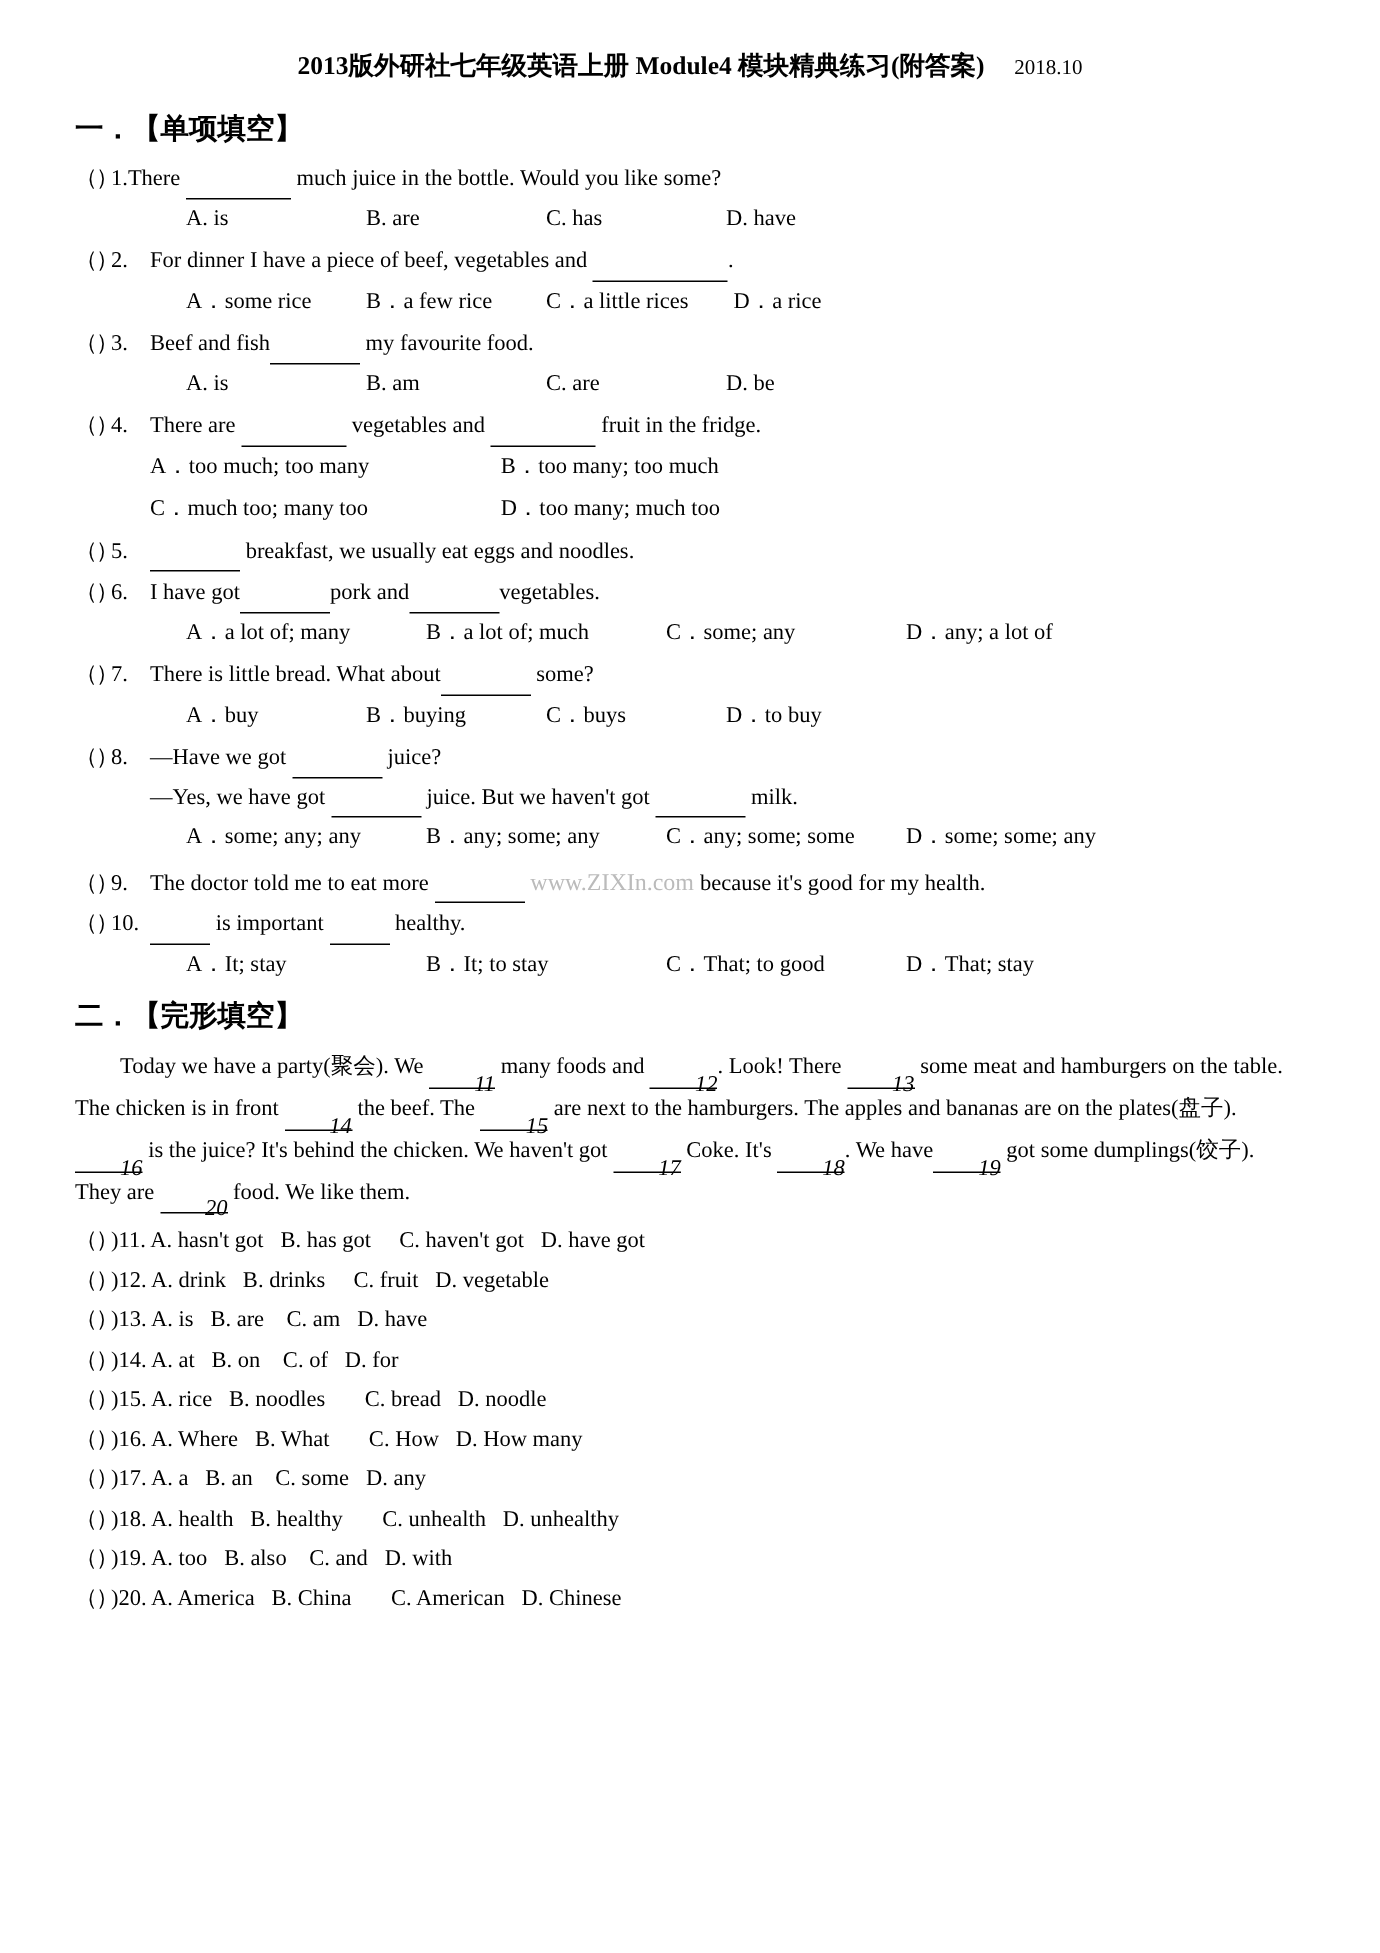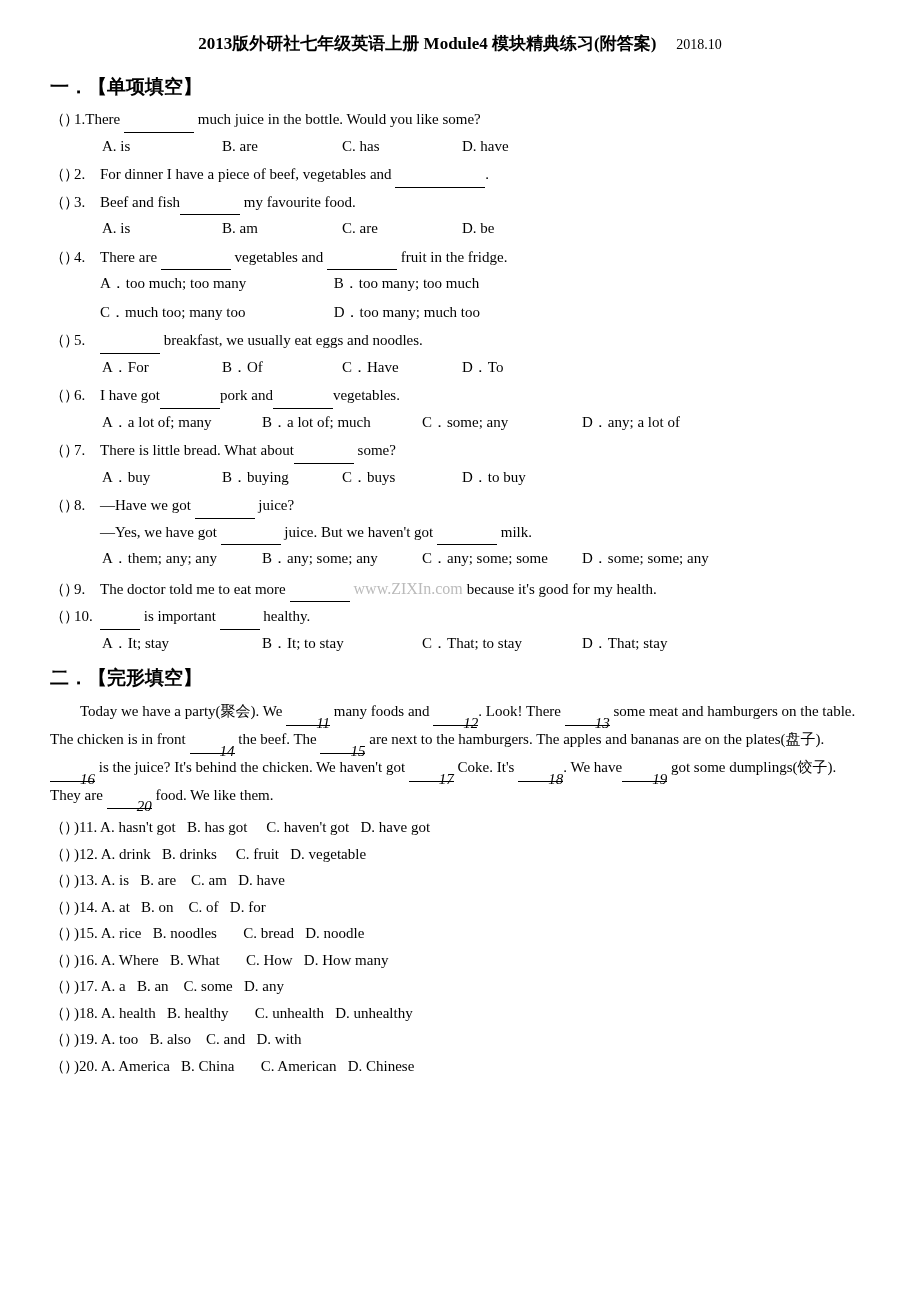--- a/index.html
+++ b/index.html
@@ -74,21 +74,21 @@
     }
     .blank-md {
       min-width: 60px;
     }
     .blank-lg {
       min-width: 90px;
     }
     .options-row {
       display: flex;
       flex-wrap: wrap;
-      margin-left: 52px;
+      margin-left: 74px;
       margin-bottom: 3px;
       gap: 0 30px;
     }
     .options-row-wide {
       margin-left: 50px;
       margin-bottom: 3px;
     }
     .opt {
       display: inline-block;
       min-width: 90px;
@@ -143,20 +143,26 @@
   </div>
 </div>
 
 <div class="question-block">
   <div class="q-row">
     <span class="paren-left">（</span>
     <span class="paren-right">）</span>
     <span class="q-num">2.</span>
     <span class="q-text">For dinner I have a piece of beef, vegetables and <span class="blank blank-lg"></span>.</span>
   </div>
+  <div class="options-row">
+    <span class="opt">A．some rice</span>
+    <span class="opt">B．a few rice</span>
+    <span class="opt">C．a little rices</span>
+    <span class="opt">D．a rice</span>
+  </div>
 </div>
 
 <div class="question-block">
   <div class="q-row">
     <span class="paren-left">（</span>
     <span class="paren-right">）</span>
     <span class="q-num">3.</span>
     <span class="q-text">Beef and fish<span class="blank blank-md"></span> my favourite food.</span>
   </div>
   <div class="options-row">
@@ -184,26 +190,20 @@
   </div>
 </div>
 
 <div class="question-block">
   <div class="q-row">
     <span class="paren-left">（</span>
     <span class="paren-right">）</span>
     <span class="q-num">5.</span>
     <span class="q-text"><span class="blank blank-md"></span> breakfast, we usually eat eggs and noodles.</span>
   </div>
-  <div class="options-row">
-    <span class="opt">A．For</span>
-    <span class="opt">B．Of</span>
-    <span class="opt">C．Have</span>
-    <span class="opt">D．To</span>
-  </div>
 </div>
 
 <div class="question-block">
   <div class="q-row">
     <span class="paren-left">（</span>
     <span class="paren-right">）</span>
     <span class="q-num">6.</span>
     <span class="q-text">I have got<span class="blank blank-md"></span>pork and<span class="blank blank-md"></span>vegetables.</span>
   </div>
   <div class="options-row">
@@ -233,21 +233,21 @@
   <div class="q-row">
     <span class="paren-left">（</span>
     <span class="paren-right">）</span>
     <span class="q-num">8.</span>
     <span class="q-text">—Have we got <span class="blank blank-md"></span> juice?</span>
   </div>
   <div class="q-row" style="margin-left:50px;font-family:Liberation Serif, serif;">
     <span class="q-text">—Yes, we have got <span class="blank blank-md"></span> juice. But we haven't got <span class="blank blank-md"></span> milk.</span>
   </div>
   <div class="options-row">
-    <span class="opt-wide">A．them; any; any</span>
+    <span class="opt-wide">A．some; any; any</span>
     <span class="opt-wide">B．any; some; any</span>
     <span class="opt-wide">C．any; some; some</span>
     <span class="opt-wide">D．some; some; any</span>
   </div>
 </div>
 
 <div class="question-block">
   <div class="q-row">
     <span class="paren-left">（</span>
     <span class="paren-right">）</span>
@@ -259,21 +259,21 @@
 <div class="question-block">
   <div class="q-row">
     <span class="paren-left">（</span>
     <span class="paren-right">）</span>
     <span class="q-num">10.</span>
     <span class="q-text"><span class="blank blank-sm"></span> is important <span class="blank blank-sm"></span> healthy.</span>
   </div>
   <div class="options-row">
     <span class="opt-wide">A．It; stay</span>
     <span class="opt-wide">B．It; to stay</span>
-    <span class="opt-wide">C．That; to stay</span>
+    <span class="opt-wide">C．That; to good</span>
     <span class="opt-wide">D．That; stay</span>
   </div>
 </div>
 
 <div class="section-header">二．【完形填空】</div>
 
 <div class="passage-block">
   Today we have a party(聚会). We <span class="num-blank">11</span> many foods and <span class="num-blank">12</span>. Look! There <span class="num-blank">13</span> some meat and hamburgers on the table. The chicken is in front <span class="num-blank">14</span> the beef. The <span class="num-blank">15</span> are next to the hamburgers. The apples and bananas are on the plates(盘子). <span class="num-blank">16</span> is the juice? It's behind the chicken. We haven't got <span class="num-blank">17</span> Coke. It's <span class="num-blank">18</span>. We have<span class="num-blank">19</span> got some dumplings(饺子). They are <span class="num-blank">20</span> food. We like them.
 </div>
 

